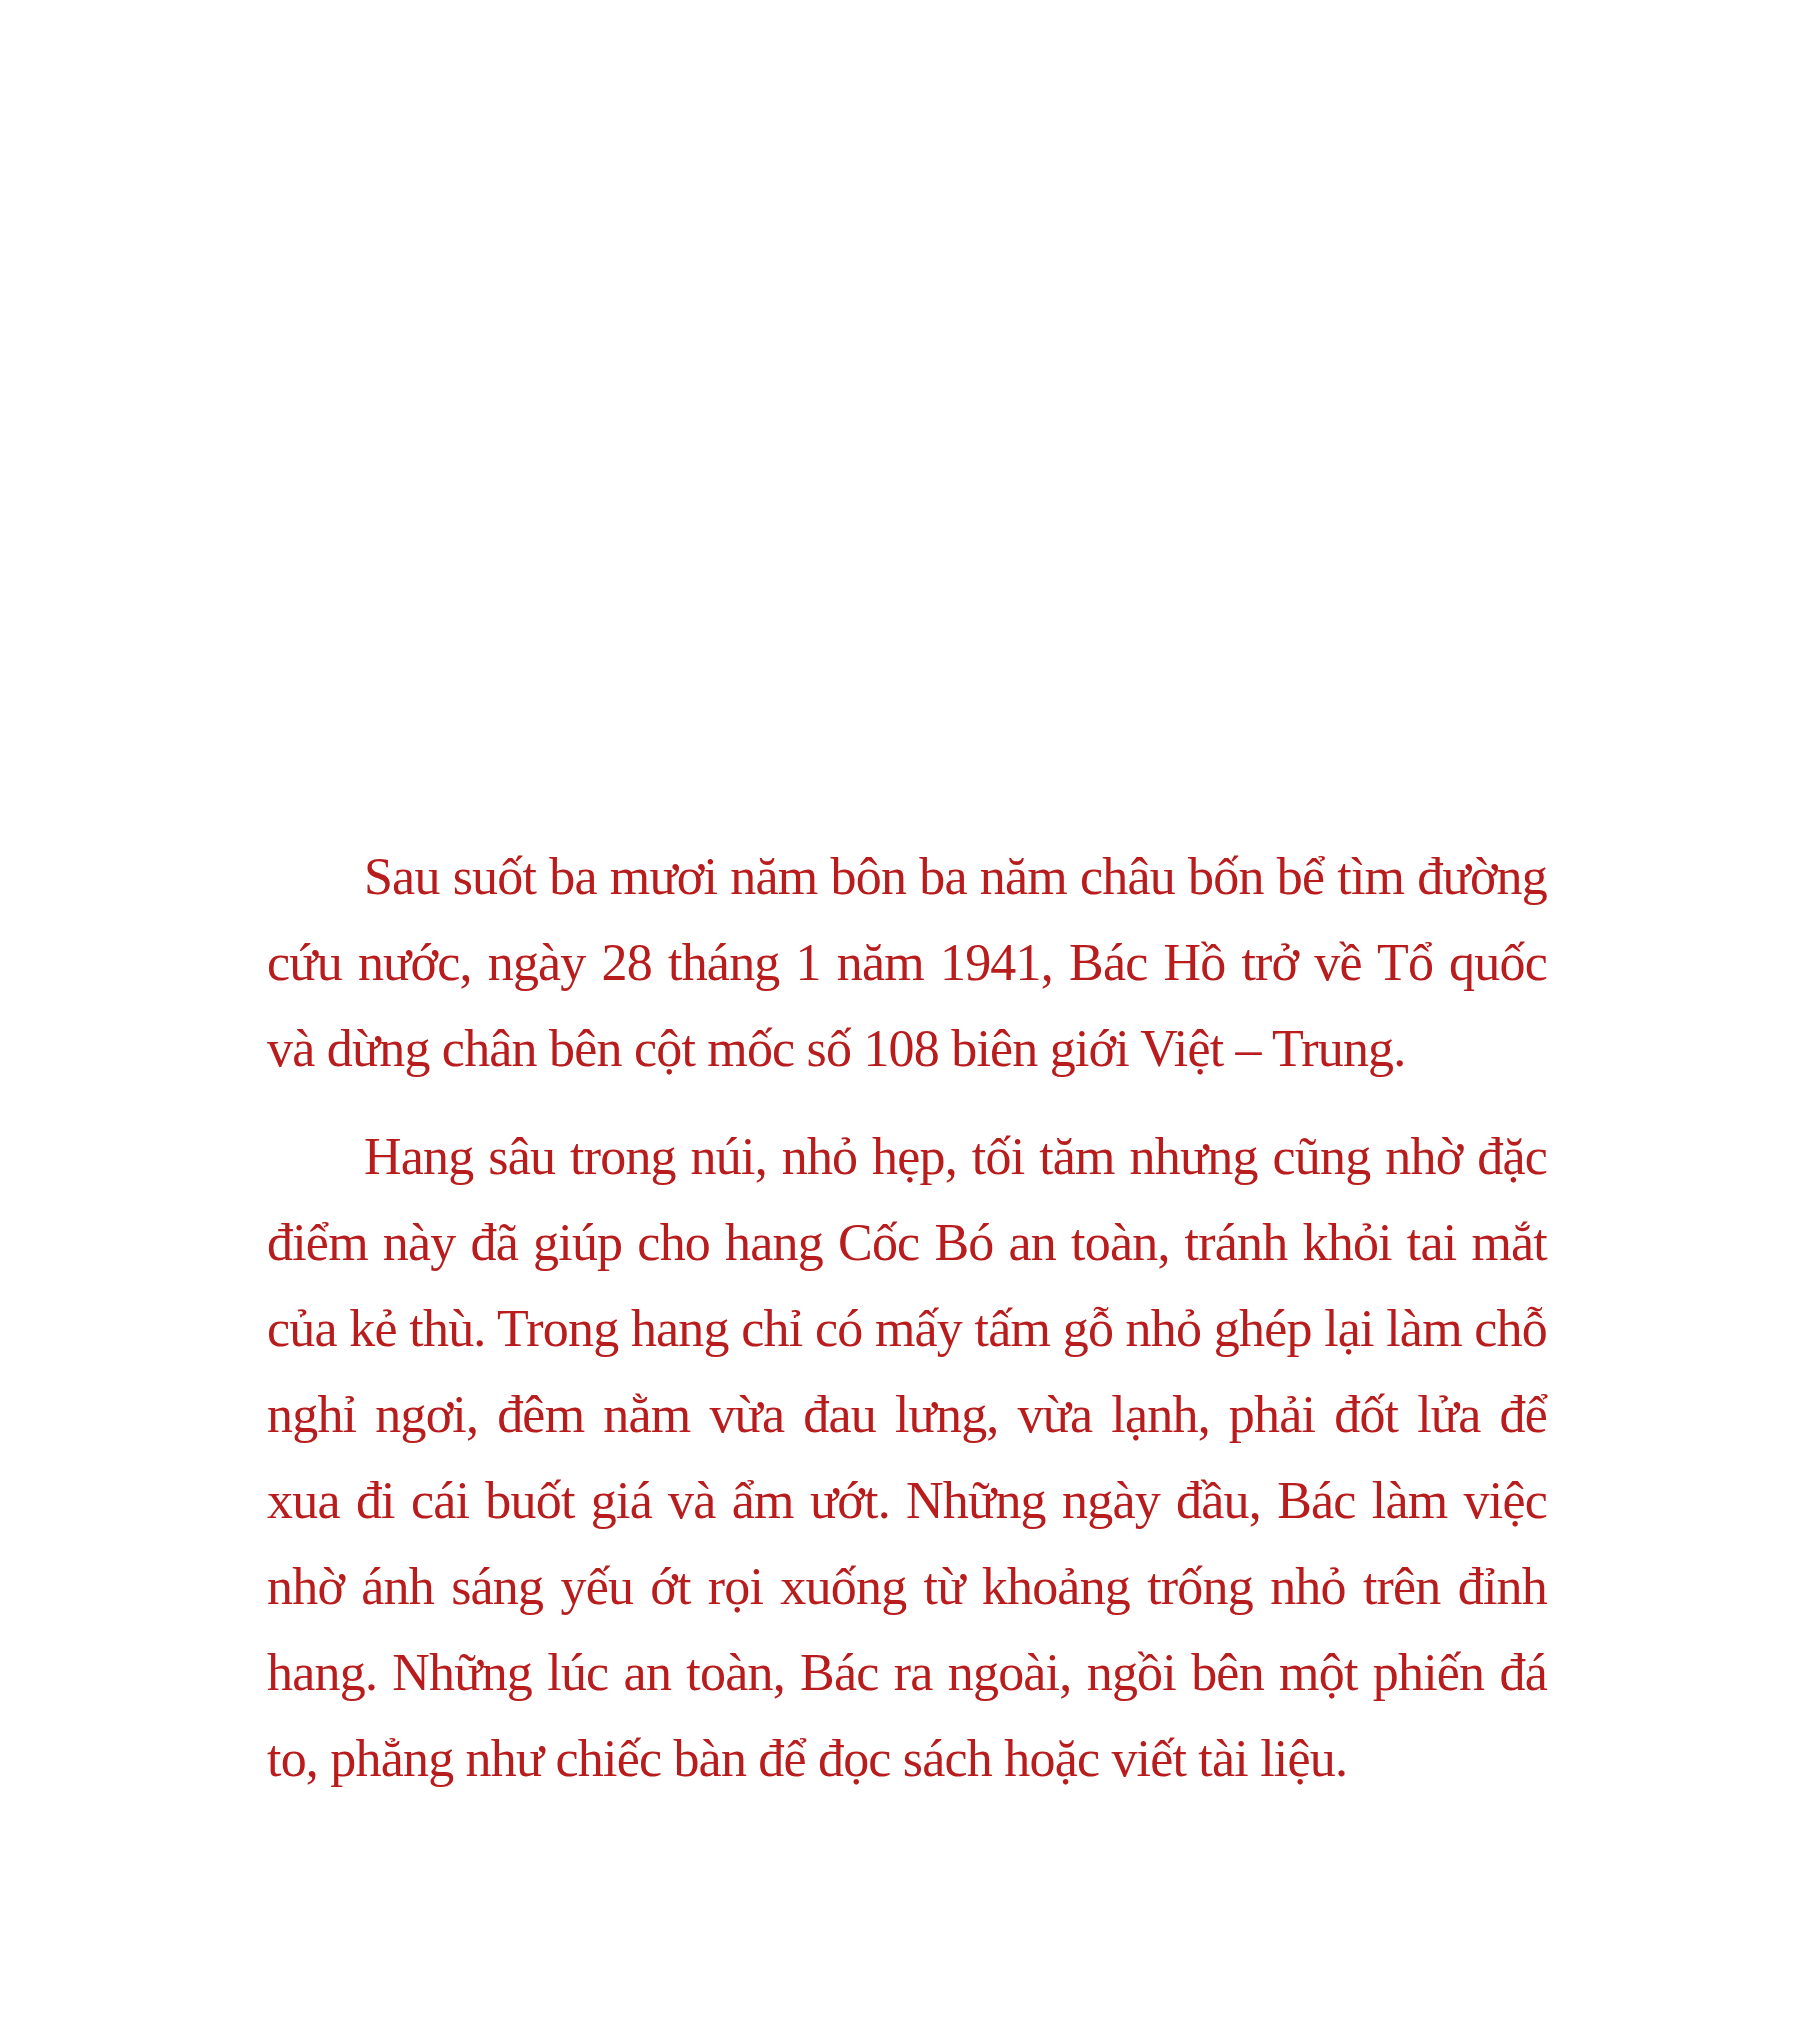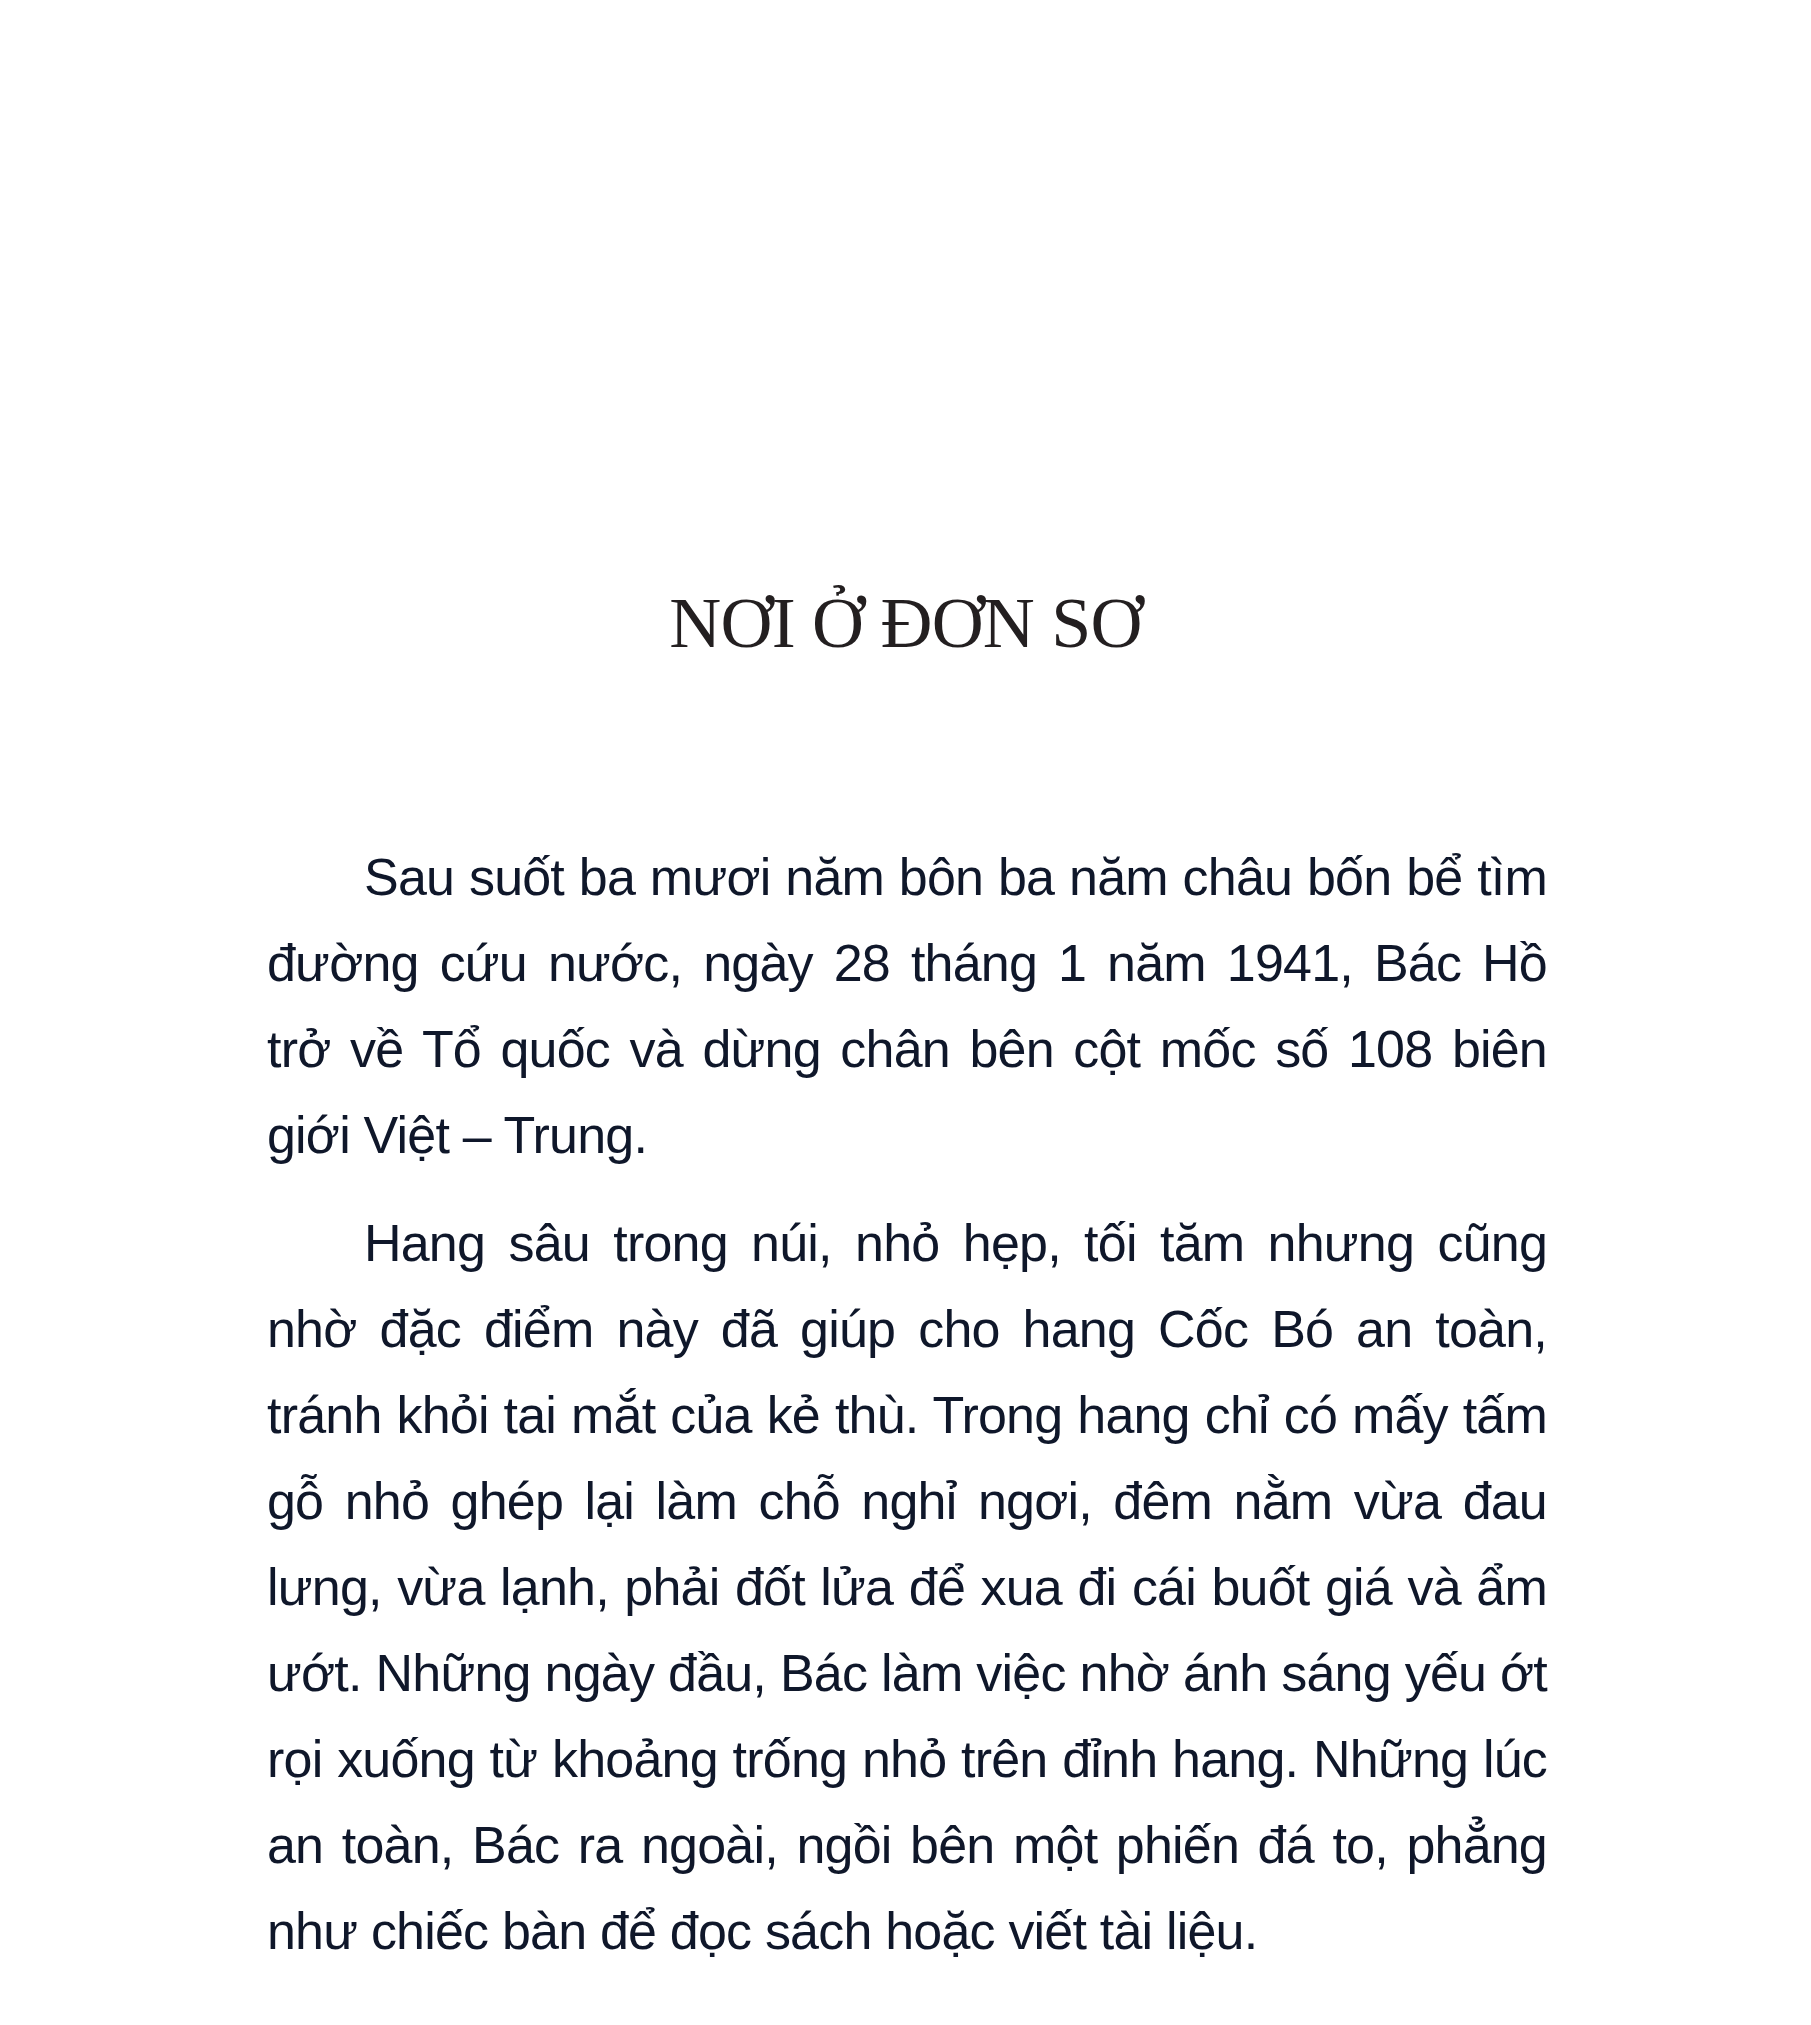--- a/index.html
+++ b/index.html
@@ -43,30 +43,29 @@
       width: 1280px;
     }
     .para {
       margin: 0 0 22px 0;
       font-size: 52px;
       line-height: 86px;
       text-align: justify;
       text-indent: 97px;
       letter-spacing: -0.8px;
       word-spacing: 0px;
-      color: #0f172a;
-      font-family: Liberation Sans, sans-serif;
+      color: #b91c1c;
+      font-family: Liberation Serif, serif;
     }
     .para:last-child { margin-bottom: 0; }
   </style>
 </head>
 <body>
 
 <div class="page">
-  <h1 class="title">NƠI Ở ĐƠN SƠ</h1>
 
   <div class="body-text">
     <p class="para">Sau suốt ba mươi năm bôn ba năm châu bốn bể tìm đường cứu nước, ngày 28 tháng 1 năm 1941, Bác Hồ trở về Tổ quốc và dừng chân bên cột mốc số 108 biên giới Việt – Trung.</p>
     <p class="para">Hang sâu trong núi, nhỏ hẹp, tối tăm nhưng cũng nhờ đặc điểm này đã giúp cho hang Cốc Bó an toàn, tránh khỏi tai mắt của kẻ thù. Trong hang chỉ có mấy tấm gỗ nhỏ ghép lại làm chỗ nghỉ ngơi, đêm nằm vừa đau lưng, vừa lạnh, phải đốt lửa để xua đi cái buốt giá và ẩm ướt. Những ngày đầu, Bác làm việc nhờ ánh sáng yếu ớt rọi xuống từ khoảng trống nhỏ trên đỉnh hang. Những lúc an toàn, Bác ra ngoài, ngồi bên một phiến đá to, phẳng như chiếc bàn để đọc sách hoặc viết tài liệu.</p>
   </div>
 
 </div>
 
 
 </body></html>

